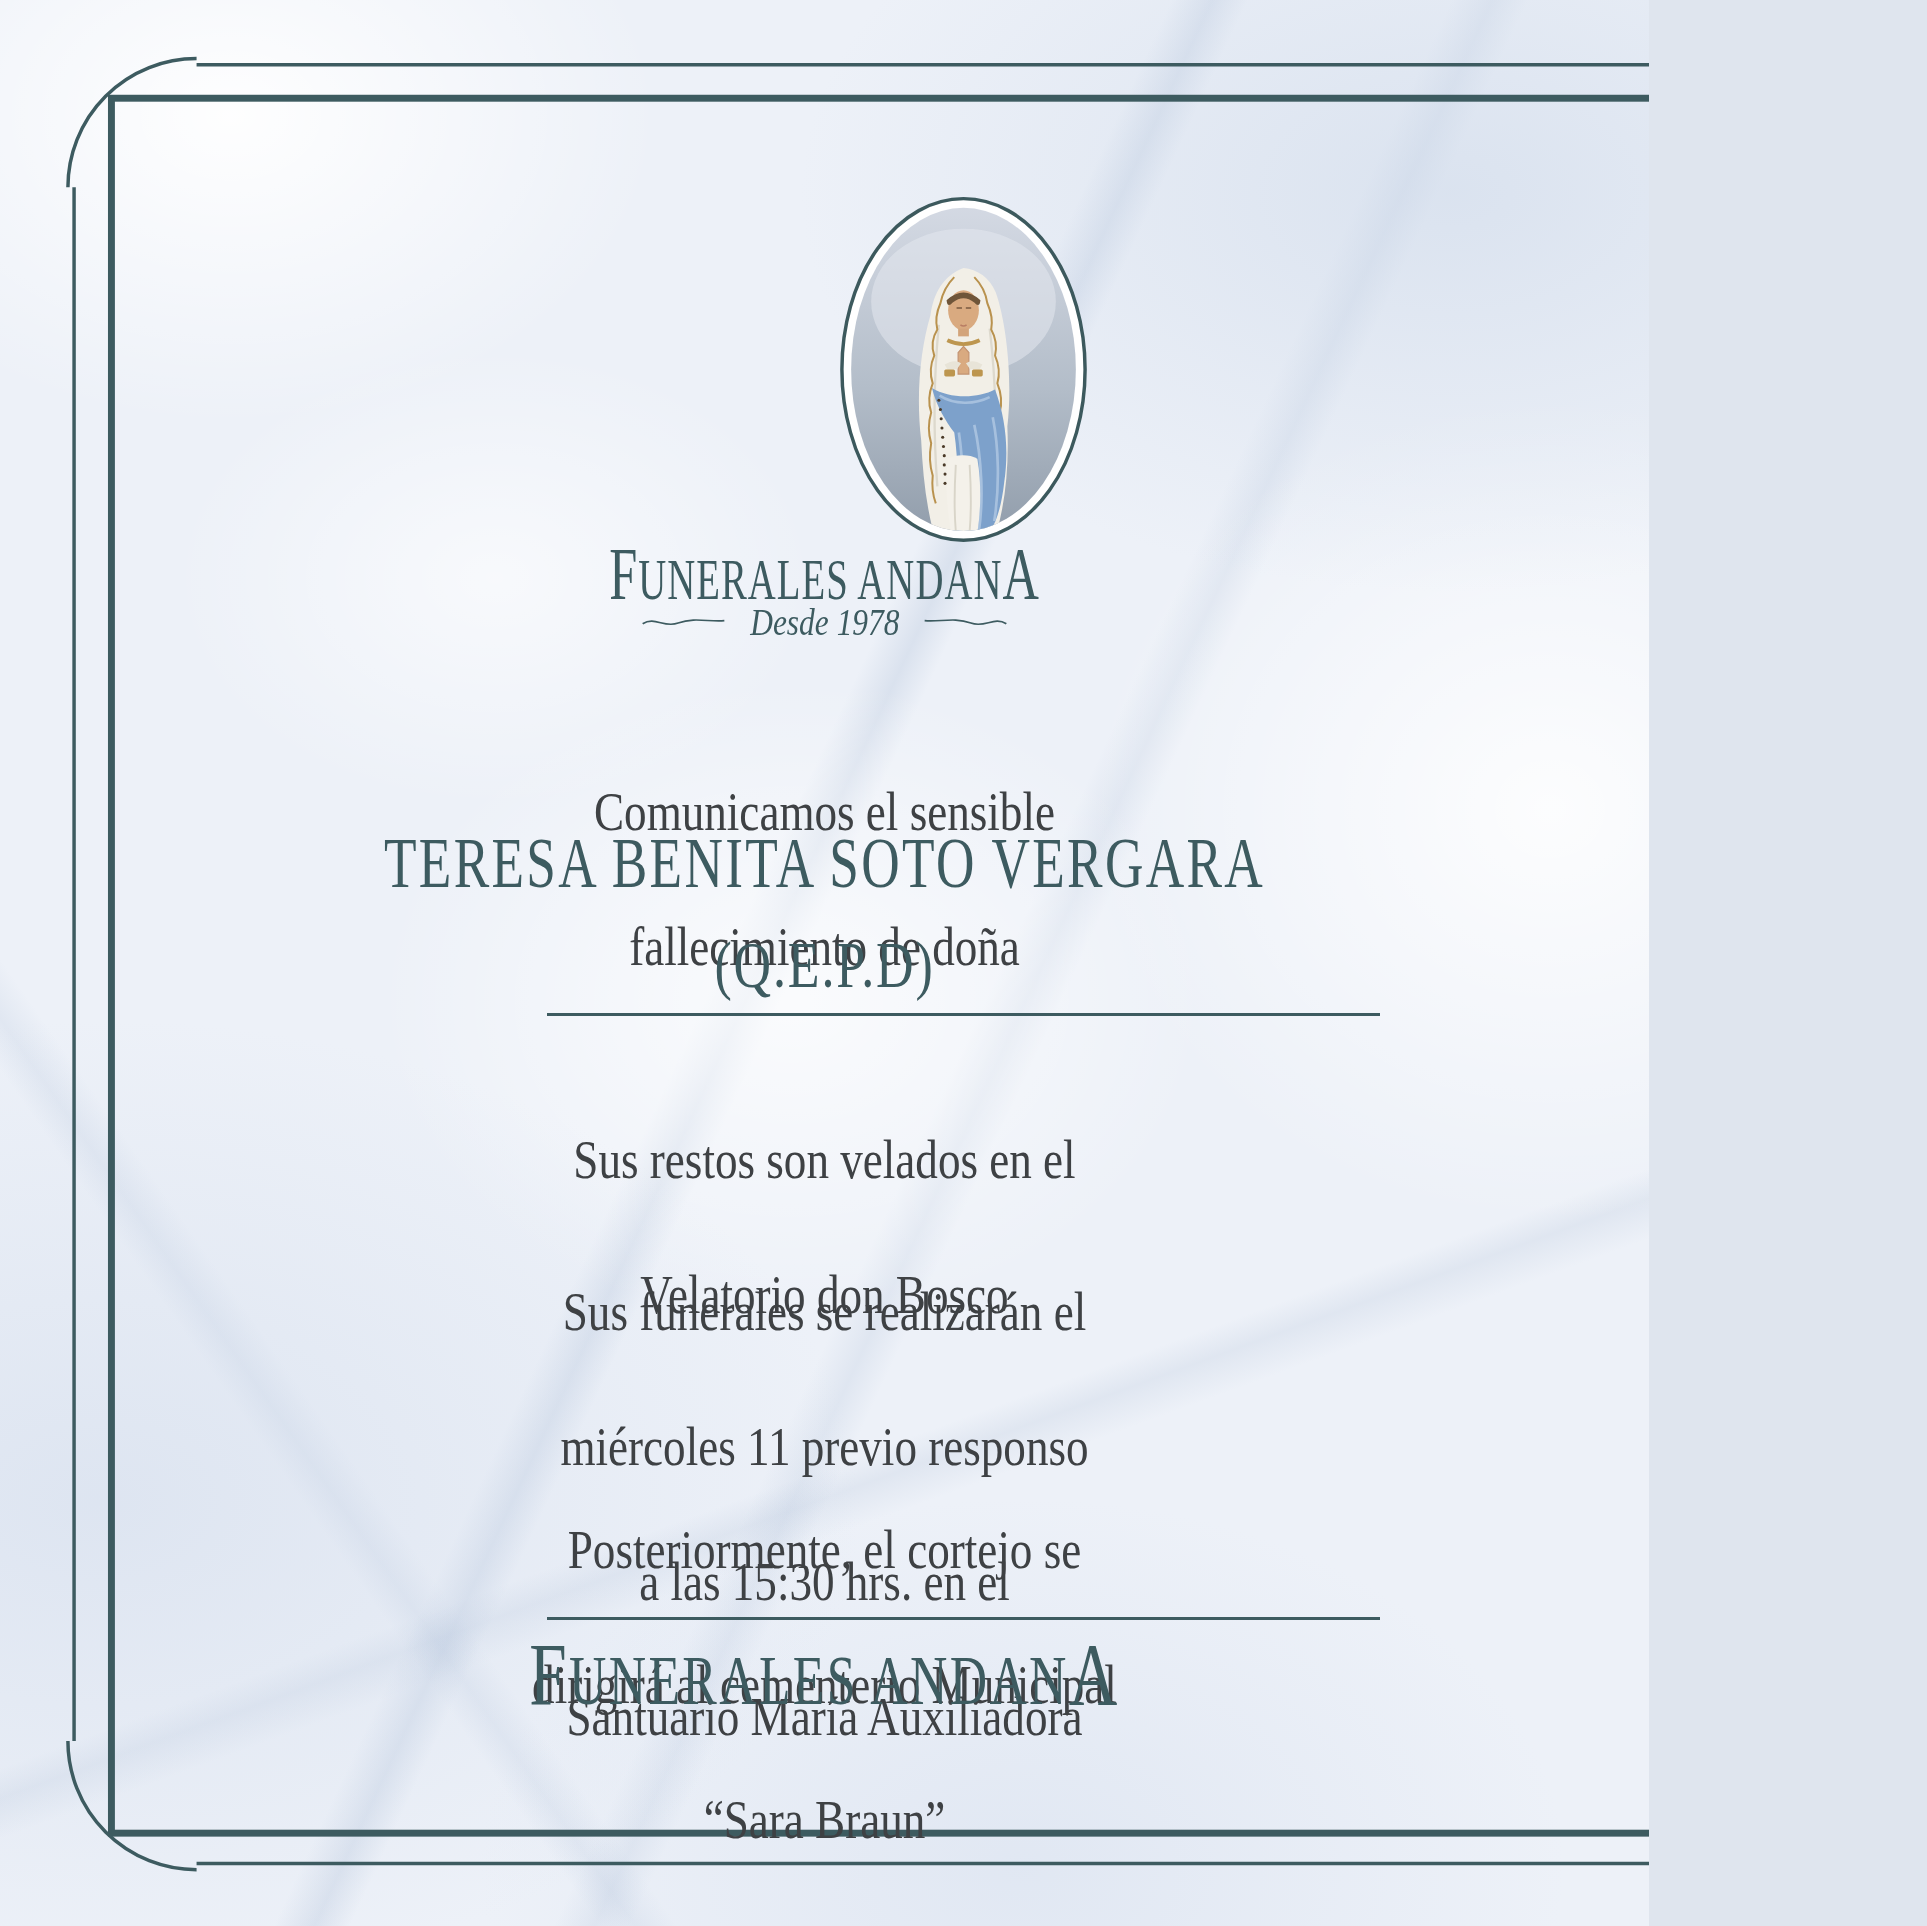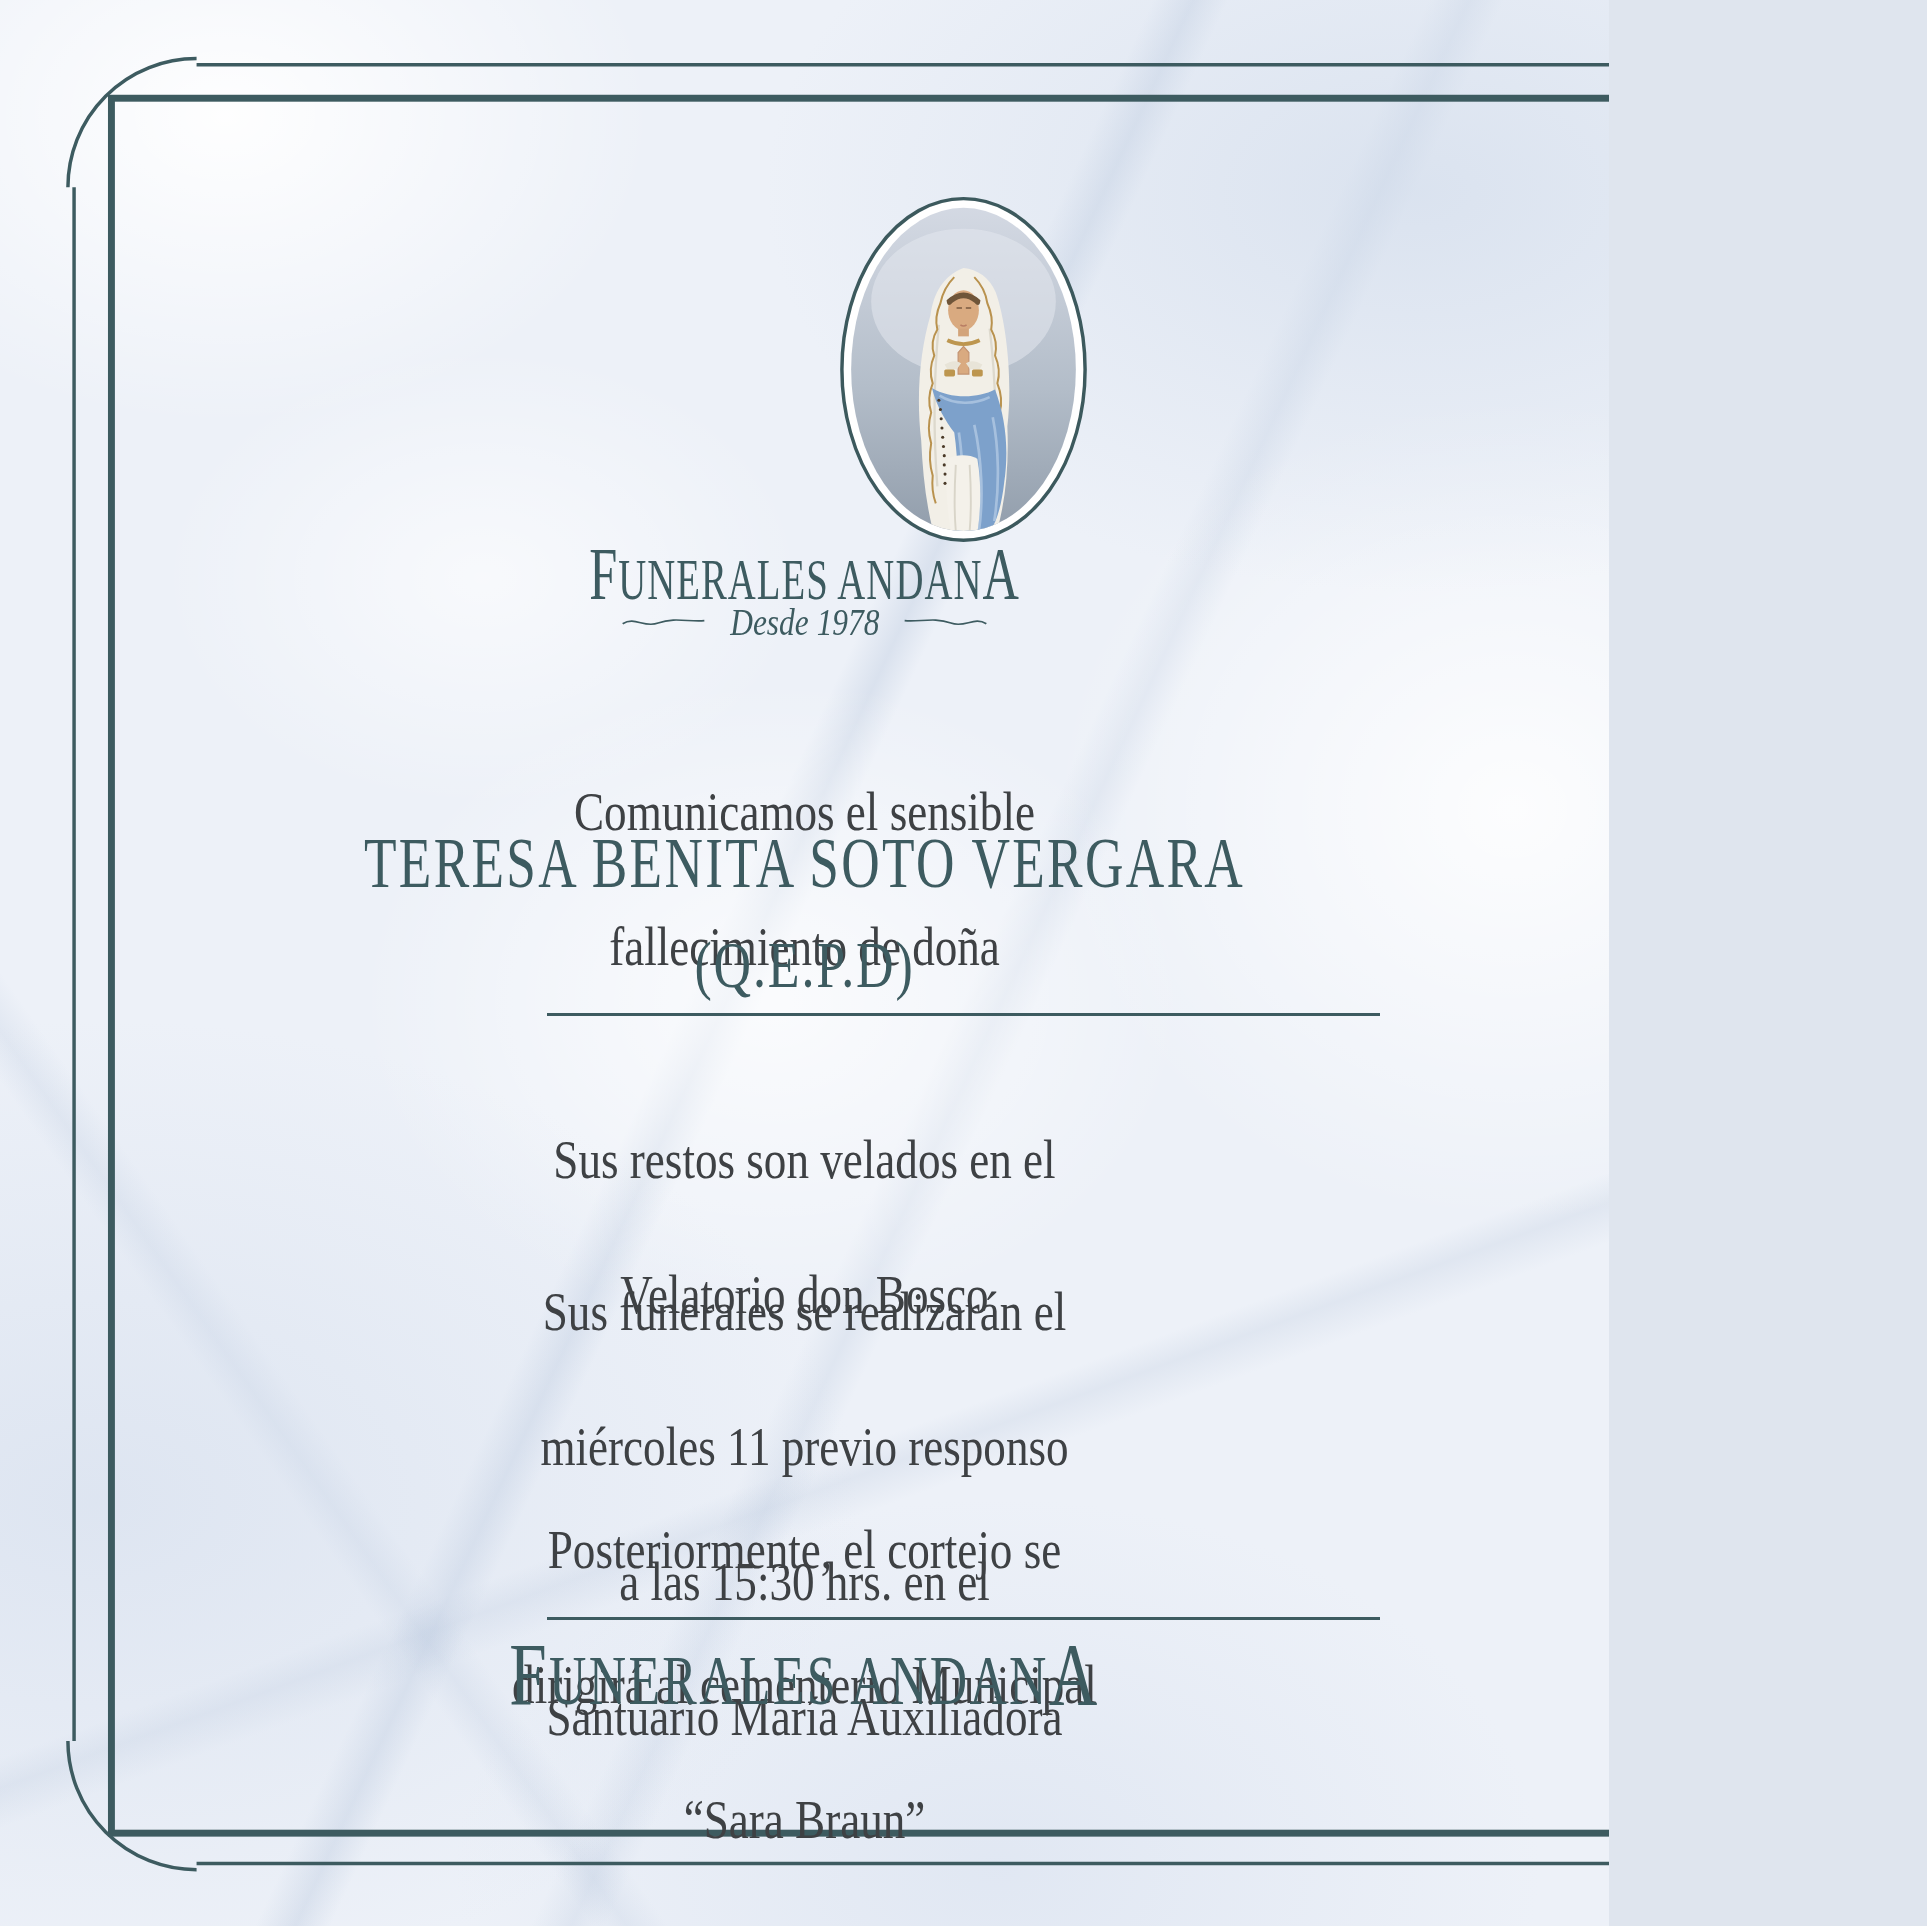--- a/index.html
+++ b/index.html
@@ -13,20 +13,21 @@
       radial-gradient(ellipse 693px 501px at 14% 6%, rgba(255,255,255,.95), rgba(255,255,255,0) 62%),
       radial-gradient(ellipse 1002px 616px at 88% 10%, rgba(203,215,232,.55), rgba(203,215,232,0) 65%),
       radial-gradient(ellipse 771px 693px at 94% 42%, rgba(255,255,255,.85), rgba(255,255,255,0) 60%),
       radial-gradient(ellipse 1156px 732px at 6% 78%, rgba(206,217,234,.50), rgba(206,217,234,0) 66%),
       radial-gradient(ellipse 693px 539px at 48% 52%, rgba(255,255,255,.75), rgba(255,255,255,0) 60%),
       radial-gradient(ellipse 848px 578px at 62% 97%, rgba(211,221,237,.48), rgba(211,221,237,0) 64%),
       radial-gradient(ellipse 539px 385px at 30% 30%, rgba(255,255,255,.6), rgba(255,255,255,0) 60%),
       linear-gradient(115deg, rgba(0,0,0,0) 46%, rgba(168,186,212,.28) 47.6%, rgba(0,0,0,0) 49%, rgba(0,0,0,0) 57%, rgba(168,186,212,.20) 58.6%, rgba(0,0,0,0) 60%),
       linear-gradient(55deg,  rgba(0,0,0,0) 20%, rgba(168,186,212,.18) 21.2%, rgba(0,0,0,0) 22.6%),
       linear-gradient(160deg, rgba(0,0,0,0) 70%, rgba(176,192,215,.22) 71.2%, rgba(0,0,0,0) 72.8%);
+    padding-left: 40px;
   }
   .frame-svg,.statue-svg{position:absolute;}
   .frame-svg{left:0;top:0;}
   .statue-svg{left:831px;top:194px;}
   .txt{
     position:absolute;left:0;width:100%;
     text-align:center;white-space:pre;
     color:#3E4144;
   }
   .teal{color:#3D5B60;}

